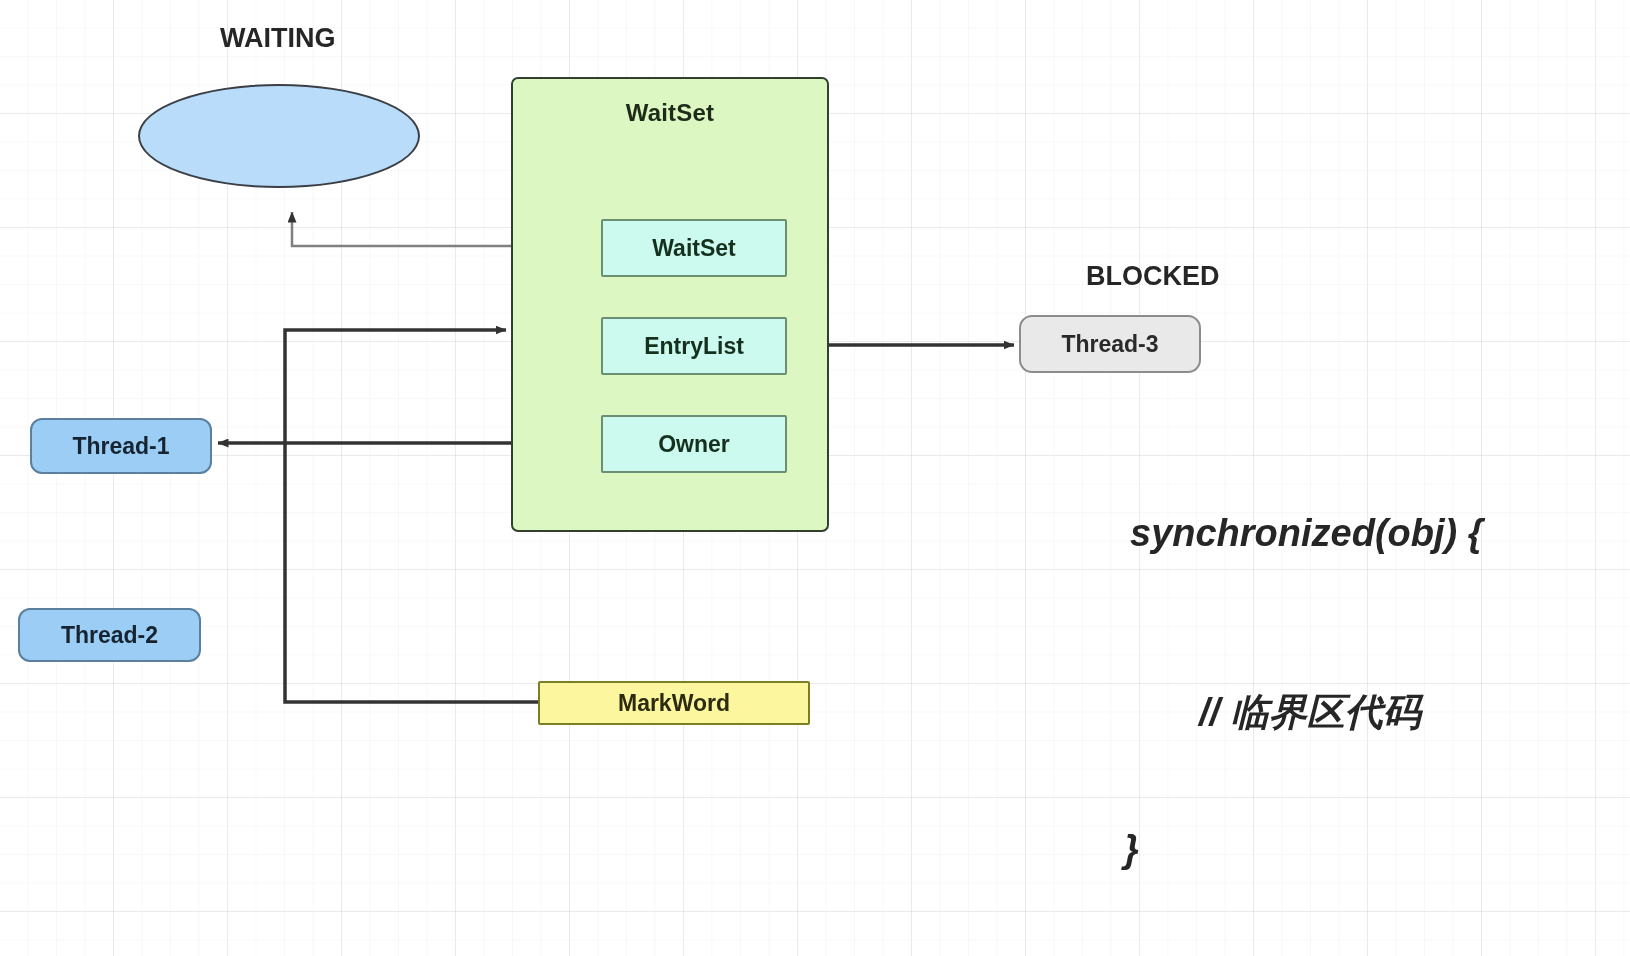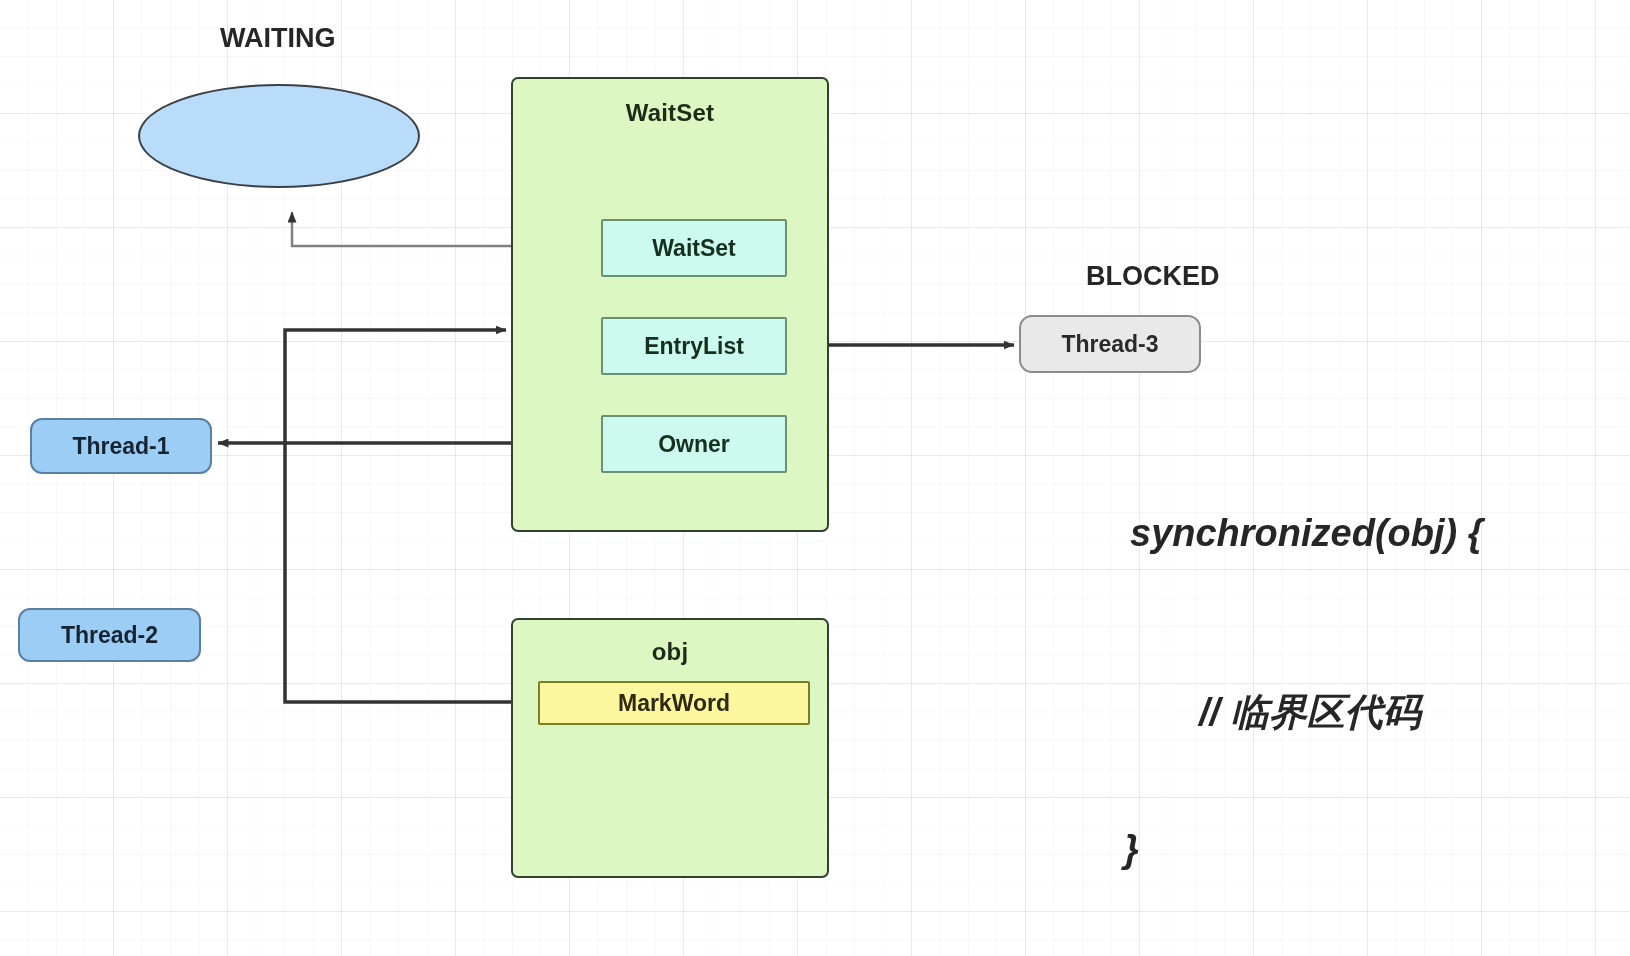--- a/index.html
+++ b/index.html
@@ -166,23 +166,20 @@
   </div>
 
   <div class="node inner-box" style="left:601px; top:317px; width:186px; height:58px; font-size:23px;">
     <span>EntryList</span>
   </div>
 
   <div class="node inner-box" style="left:601px; top:415px; width:186px; height:58px; font-size:23px;">
     <span>Owner</span>
   </div>
 
-  <div class="node container-box" style="left:511px; top:618px; width:318px; height:260px;">
-    <div class="container-title" style="top:18px; font-size:24px;">obj</div>
-  </div>
 
   <div class="node markword-box" style="left:538px; top:681px; width:272px; height:44px; font-size:23px;text-align:center;">
     <span>MarkWord</span>
   </div>
 
   <div class="node thread-box" style="left:30px; top:418px; width:182px; height:56px; font-size:23px;">
     <span>Thread-1</span>
   </div>
 
   <div class="node thread-box" style="left:18px; top:608px; width:183px; height:54px; font-size:23px;">

